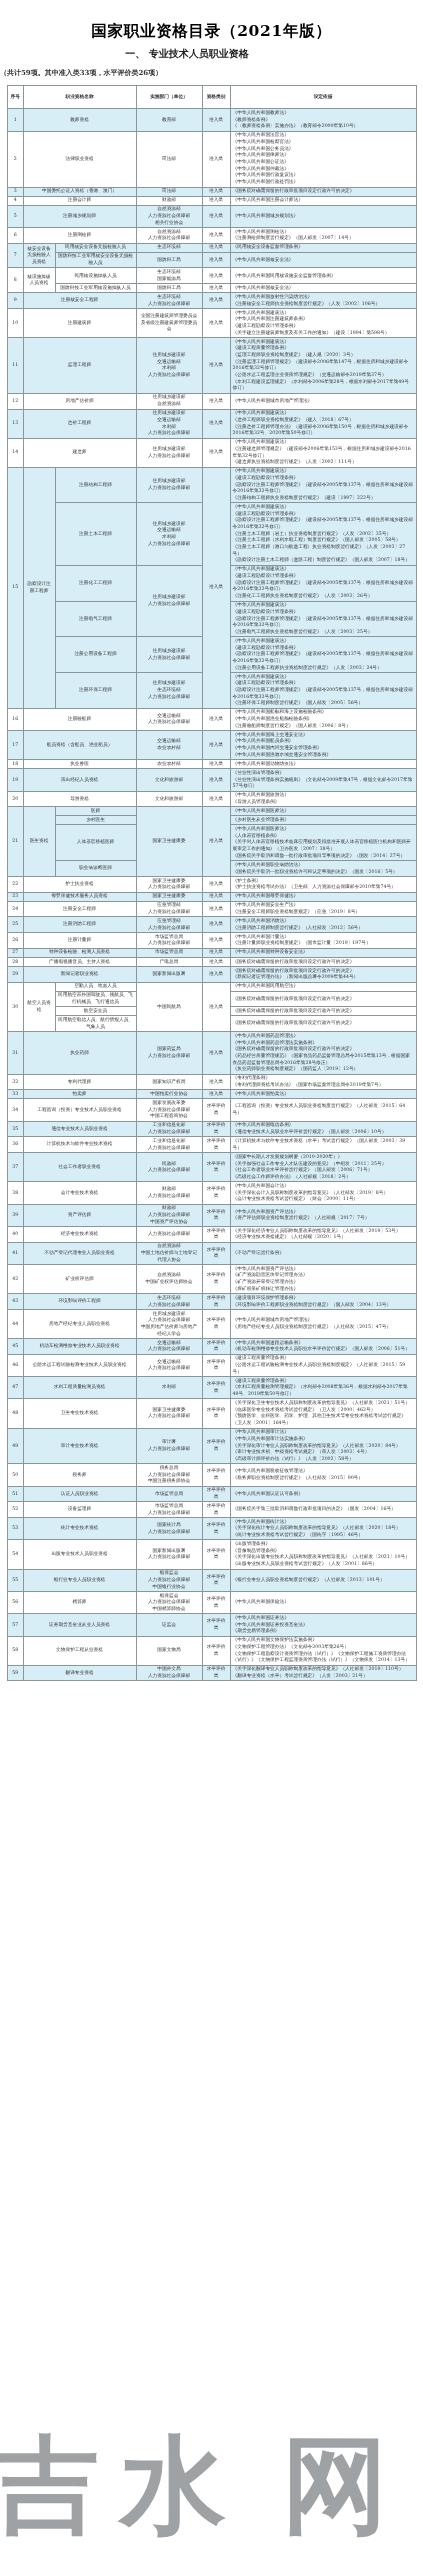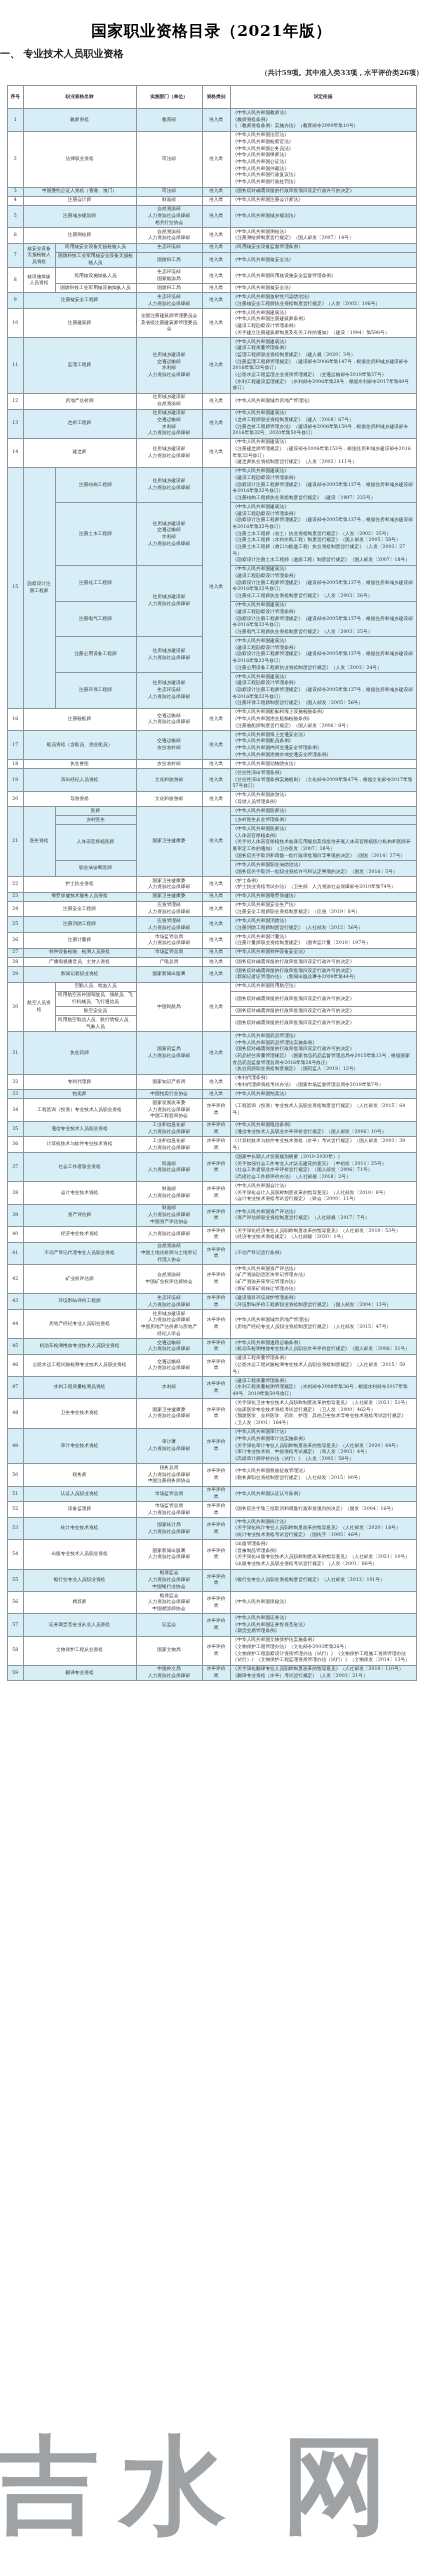--- a/index.html
+++ b/index.html
@@ -1,22 +1,22 @@
 <!DOCTYPE html>
 <html style="font-size:11.3px"><head>
 <meta charset="utf-8">
 <style>
   html, body { margin:0; padding:0; background:#ffffff; }
   body { width:423px; height:2576px; position:relative; overflow:hidden;
          font-family:"DejaVu Serif","Liberation Serif",serif; color:#333; }
   .title { position:absolute; left:0; width:423px; top:21px; text-align:center;
            font-size:15.5px; font-weight:bold; color:#000000; letter-spacing:0.7px; }
-  .subtitle { position:absolute; left:0; width:374px; top:47px; 
+  .subtitle { position:absolute; left:0; width:374px; top:47px; text-align:center;
            font-size:10px; font-weight:bold; color:#222; }
-  .count { position:absolute; left:0; width:423px; top:68px; text-align:right;
+  .count { position:absolute; left:0; width:423px; top:68px; text-align:left;
            font-size:7px; font-weight:bold; color:#333; }
   table.cat { position:absolute; left:7px; top:85px; width:409px;
               border-collapse:collapse; table-layout:fixed; font-size:4.7px; line-height:1.42; }
   table.cat td, table.cat th { border:0.7px solid #8a969c; padding:0.7px 2.1px; vertical-align:middle; }
   table.cat th { font-weight:bold; font-size:4.7px; height:21px; text-align:center; color:#333; background:#fff; }
   td.c { text-align:center; }
   td.basis { text-align:left; }
   tr.alt td { background:#d8eef7; }
   tr.plain td { background:#ffffff; }
   .line { display:block; }

